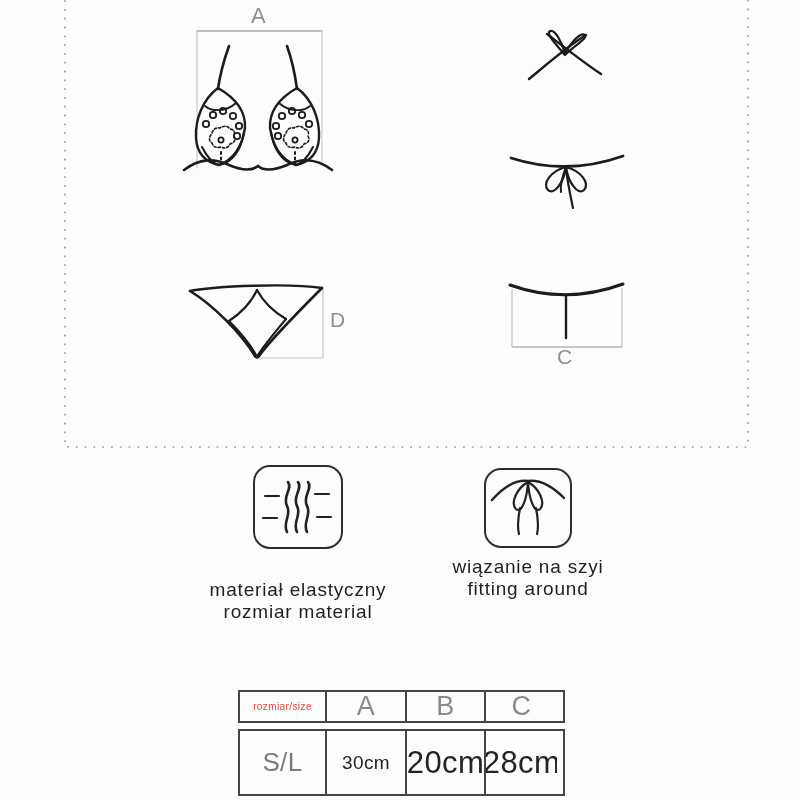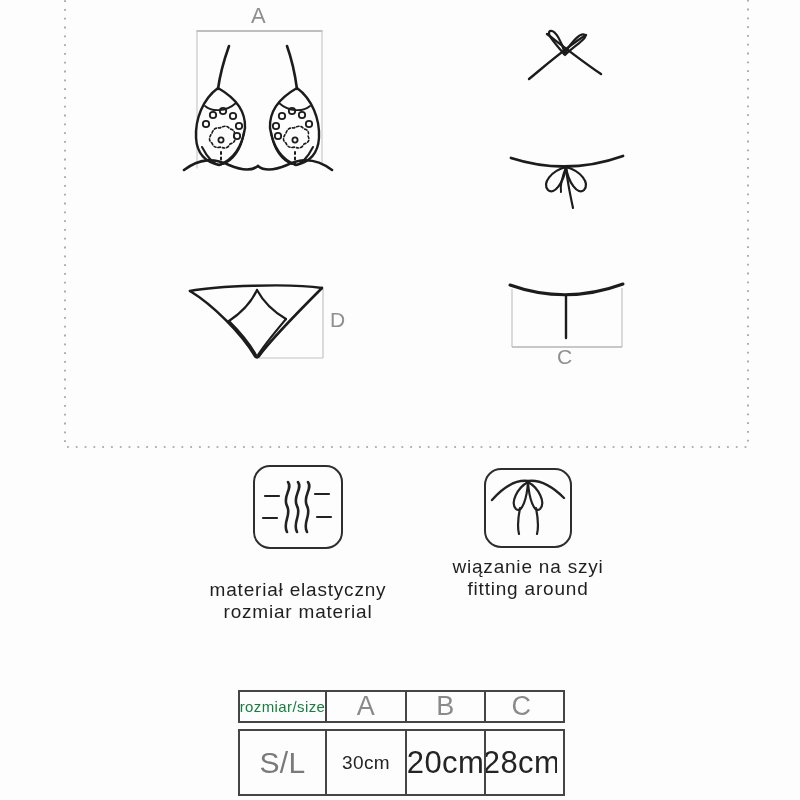--- a/index.html
+++ b/index.html
@@ -36,23 +36,23 @@
     display:grid; grid-template-columns:85px 80px 79px 73px;
     border:2px solid #454545; background:#fdfdfd;
   }
   .trow-header { height:29px; margin-bottom:6px; }
   .trow-data   { height:63px; }
   .tcell {
     display:flex; align-items:center; justify-content:center;
     letter-spacing:0.4px; overflow:hidden;
   }
   .tcell + .tcell { border-left:2px solid #454545; }
-  .th-size   { font-size:15px;  color:#15803d; }
+  .th-size   { font-size:10px;  color:#ef4444; }
   .th-letter { font-size:27px;  color:#8a8a8a; font-weight:400; }
-  .td-sl     { font-size:30px;  color:#7a7a7a; }
+  .td-sl     { font-size:26px;  color:#7a7a7a; }
   .td-val    { font-size:31px;  color:#242424; }
   .td-val-sm { font-size:19px;  color:#242424; }
 </style>
 </head>
 <body>
 
 <div class="diagram">
   <svg width="800" height="460" viewBox="0 0 800 460">
 
     <rect x="65" y="-30" width="683" height="477" fill="none" stroke="#9a9a9a" stroke-width="1.6" stroke-dasharray="1.8 7"></rect>

